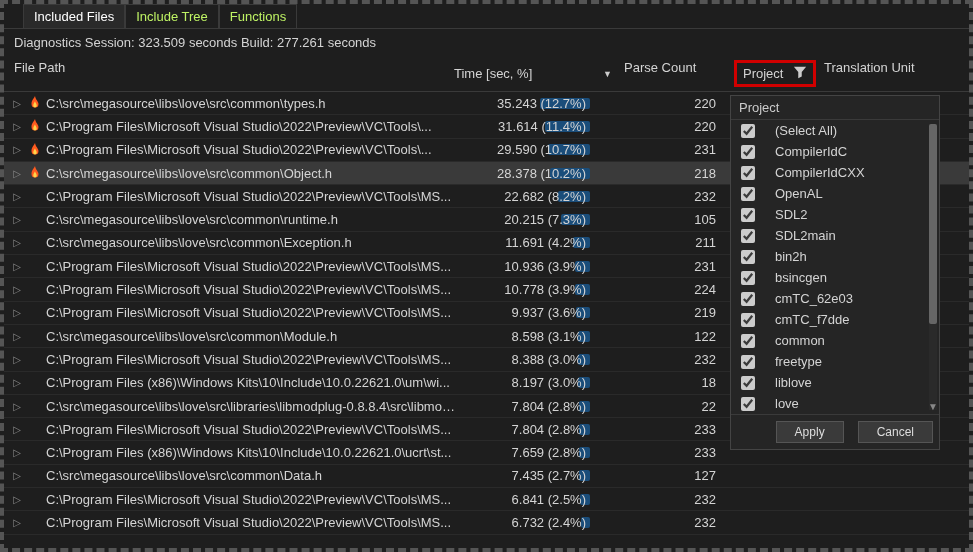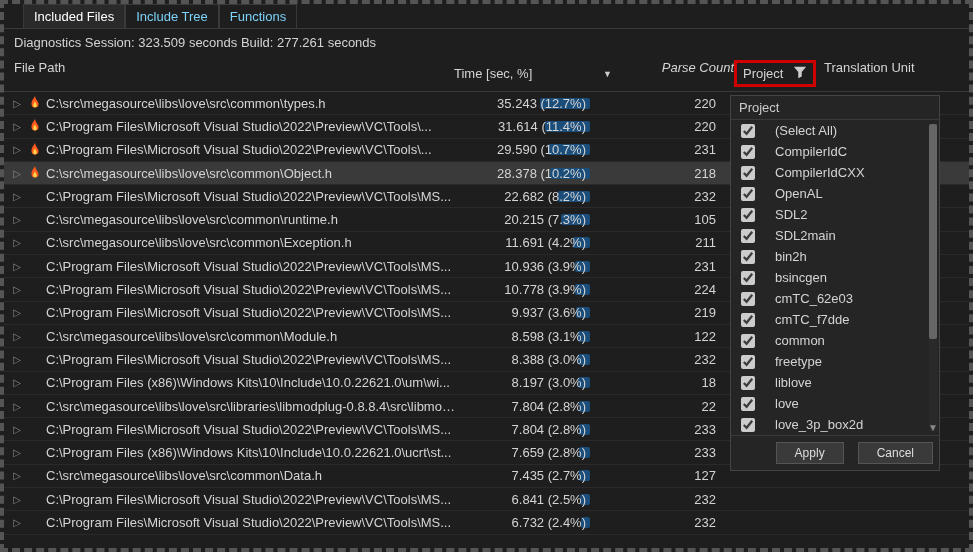--- a/index.html
+++ b/index.html
@@ -16,41 +16,41 @@
   .tabs {
     display: flex;
     border-bottom: 1px solid #3a3a3a;
     background: #1e1e1e;
     padding-left: 19px;
   }
   .tab {
     padding: 4px 10px;
     border: 1px solid #3a3a3a;
     border-bottom: none;
-    color: #7dd3fc;
+    color: #bef264;
     cursor: pointer;
   }
   .tab.active {
     background: #2a2a2a;
     color: #fff;
   }
   .session-info {
     padding: 6px 10px;
     color: #d4d4d4;
   }
   .grid-header {
     display: flex;
     padding: 4px 0;
     border-bottom: 1px solid #3a3a3a;
     color: #d4d4d4;
     position: relative;
   }
   .col-path { width: 450px; padding-left: 10px; }
   .col-time { width: 170px; text-align: left; display: flex; align-items: center; gap: 6px;}
-  .col-parse { width: 110px; text-align: right; font-style: italic; }
+  .col-parse { width: 110px; text-align: left; }
   .col-project { width: 90px; text-align: left; display: flex; align-items: center; gap: 8px;}
   .col-tu { flex: 1; text-align: left; }
   .sort-arrow { font-size: 9px; color: #ccc; margin-left: auto; margin-right: 12px;}
   .project-header-box {
     border: 3px solid #d10000;
     padding: 2px 6px;
     display: flex;
     align-items: center;
     gap: 10px;
   }
@@ -422,22 +422,18 @@
         <span>freetype</span>
       </div>
       <div class="dropdown-item">
         <input type="checkbox" checked="" style="">
         <span>liblove</span>
       </div>
       <div class="dropdown-item">
         <input type="checkbox" checked="" style="">
         <span>love</span>
       </div>
-      <div class="dropdown-item">
-        <input type="checkbox" checked="" style="">
-        <span>love_3p_box2d</span>
-      </div>
     </div>
   <div class="dropdown-footer">
     <button class="btn">Apply</button>
     <button class="btn">Cancel</button>
   </div>
 </div>
 
 </body></html>

